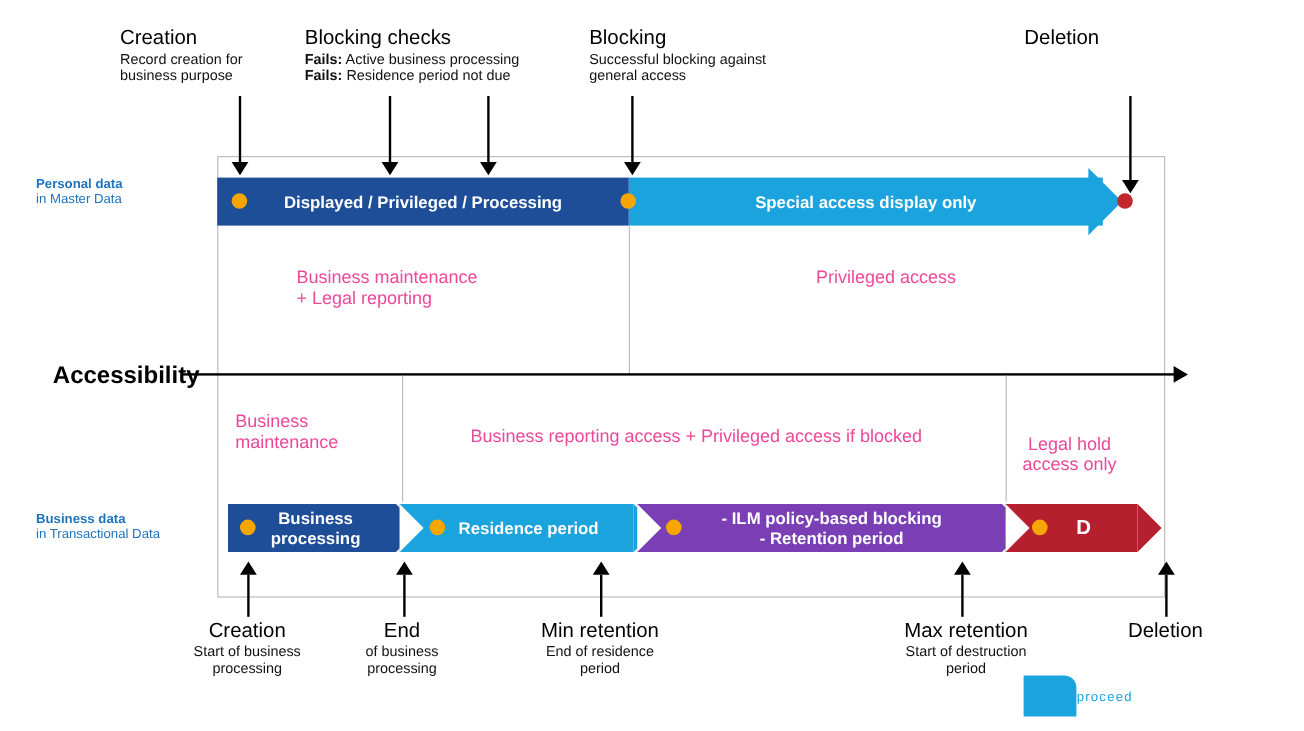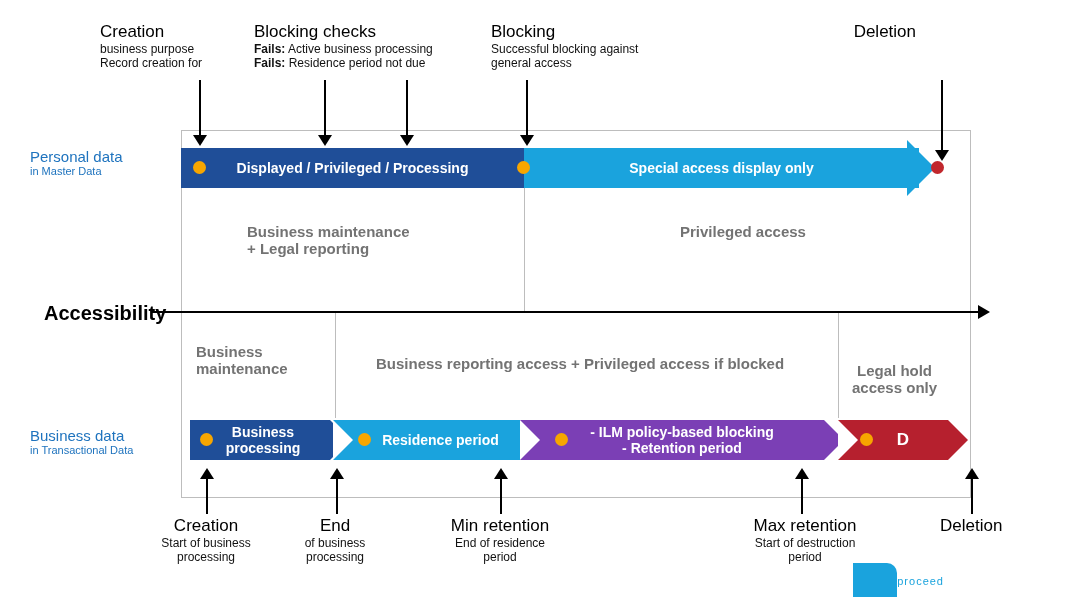--- a/index.html
+++ b/index.html
@@ -1,23 +1,23 @@
 <!DOCTYPE html>
 <html><head>
 <meta charset="utf-8">
 <style>
   html,body{margin:0;padding:0;font-family:"Segoe UI",Arial,sans-serif;background:#fff;color:#000;}
   #stage{position:relative;width:956px;height:609px;}
   .abs{position:absolute;}
   .hdr{font-size:17px;font-weight:400;}
   .sub{font-size:12px;color:#111;}
-  .side-title{color:#1e73be;font-weight:400;font-size:15px;}
+  .side-title{color:#1e73be;font-weight:700;font-size:11px;}
   .side-sub{color:#1e73be;font-size:11px;}
   .axis-label{font-size:20px;font-weight:700;}
-  .grey-text{color:#737373;font-size:15px;font-weight:700;}
+  .grey-text{color:#ec4899;font-size:15px;font-weight:400;}
   .chevron{position:absolute;height:40px;}
   .chevron .body{position:absolute;top:0;left:0;right:20px;bottom:0;}
   .chevron .head{position:absolute;top:0;right:0;width:0;height:0;border-top:20px solid transparent;border-bottom:20px solid transparent;}
   .chevron .notch{position:absolute;top:0;left:0;width:0;height:0;border-top:20px solid transparent;border-bottom:20px solid transparent;border-left:20px solid #fff;}
   .chevron .lbl{position:absolute;top:0;left:20px;right:20px;bottom:0;display:flex;align-items:center;justify-content:center;color:#fff;font-weight:700;font-size:14px;text-align:center;line-height:1.15;}
   .dot{width:13px;height:13px;border-radius:50%;background:#f7a600;position:absolute;}
   .dot.red{background:#c1272d;}
   .arrow-down{display:flex;flex-direction:column;align-items:center;}
   .arrow-down .shaft{width:2px;background:#000;}
   .arrow-down .head{width:0;height:0;border-left:7px solid transparent;border-right:7px solid transparent;border-top:11px solid #000;}
@@ -30,22 +30,22 @@
 </style>
 </head>
 <body>
 
 <div id="stage">
 
   <div class="abs" style="left:181px;top:130px;width:788px;height:366px;border:1px solid #bdbdbd;"></div>
 
   <div class="abs" style="left:100px;top:22px;width:200px;">
     <div class="hdr">Creation</div>
+    <div class="sub">Record creation for</div>
     <div class="sub">business purpose</div>
-    <div class="sub">Record creation for</div>
   </div>
   <div class="abs" style="left:254px;top:22px;width:240px;">
     <div class="hdr">Blocking checks</div>
     <div class="sub"><b>Fails:</b> Active business processing</div>
     <div class="sub"><b>Fails:</b> Residence period not due</div>
   </div>
   <div class="abs" style="left:491px;top:22px;width:220px;">
     <div class="hdr">Blocking</div>
     <div class="sub">Successful blocking against</div>
     <div class="sub">general access</div>
@@ -108,40 +108,40 @@
   <div class="abs" style="left:152px;top:311px;width:828px;height:2px;background:#000;"></div>
   <div class="abs" style="left:978px;top:305px;width:0;height:0;border-top:7px solid transparent;border-bottom:7px solid transparent;border-left:12px solid #000;"></div>
 
   <div class="abs" style="left:335px;top:313px;width:1px;height:105px;background:#bdbdbd;"></div>
   <div class="abs" style="left:838px;top:313px;width:1px;height:105px;background:#bdbdbd;"></div>
 
   <div class="abs grey-text" style="left:196px;top:343px;">
     <div>Business</div>
       <div>maintenance</div>
   </div>
-  <div class="abs grey-text" style="left:376px;top:355px;">Business reporting access + Privileged access if blocked</div>
+  <div class="abs grey-text" style="left:392px;top:355px;">Business reporting access + Privileged access if blocked</div>
   <div class="abs grey-text" style="left:852px;top:343px;text-align:center;margin-top:19px;">
     <div>Legal hold</div>
       <div>access only</div>
   </div>
 
   <div class="chevron abs" style="left:190px;top:420px;width:160px;">
     <div class="body" style="background:#1f4e98;"></div>
     <div class="head" style="border-left:20px solid #1f4e98;"></div>
     <div class="lbl" style="left:6px;">
         <div><span>Business</span><br><span>processing</span></div>
       </div>
   </div>
   <div class="chevron abs" style="left:333px;top:420px;width:215px;">
     <div class="body" style="background:#1aa3dd;"></div>
     <div class="notch"></div>
     <div class="head" style="border-left:20px solid #1aa3dd;"></div>
     <div class="lbl">Residence period</div>
   </div>
-  <div class="chevron abs" style="left:520px;top:420px;width:324px;">
+  <div class="chevron abs" style="left:531px;top:420px;width:324px;">
     <div class="body" style="background:#7b3fb5;"></div>
     <div class="notch"></div>
     <div class="head" style="border-left:20px solid #7b3fb5;"></div>
     <div class="lbl">
         <div><span>- ILM policy-based blocking</span><br><span>- Retention period</span></div>
       </div>
   </div>
   <div class="chevron abs" style="left:838px;top:420px;width:130px;">
     <div class="body" style="background:#b6202e;"></div>
     <div class="notch"></div>

